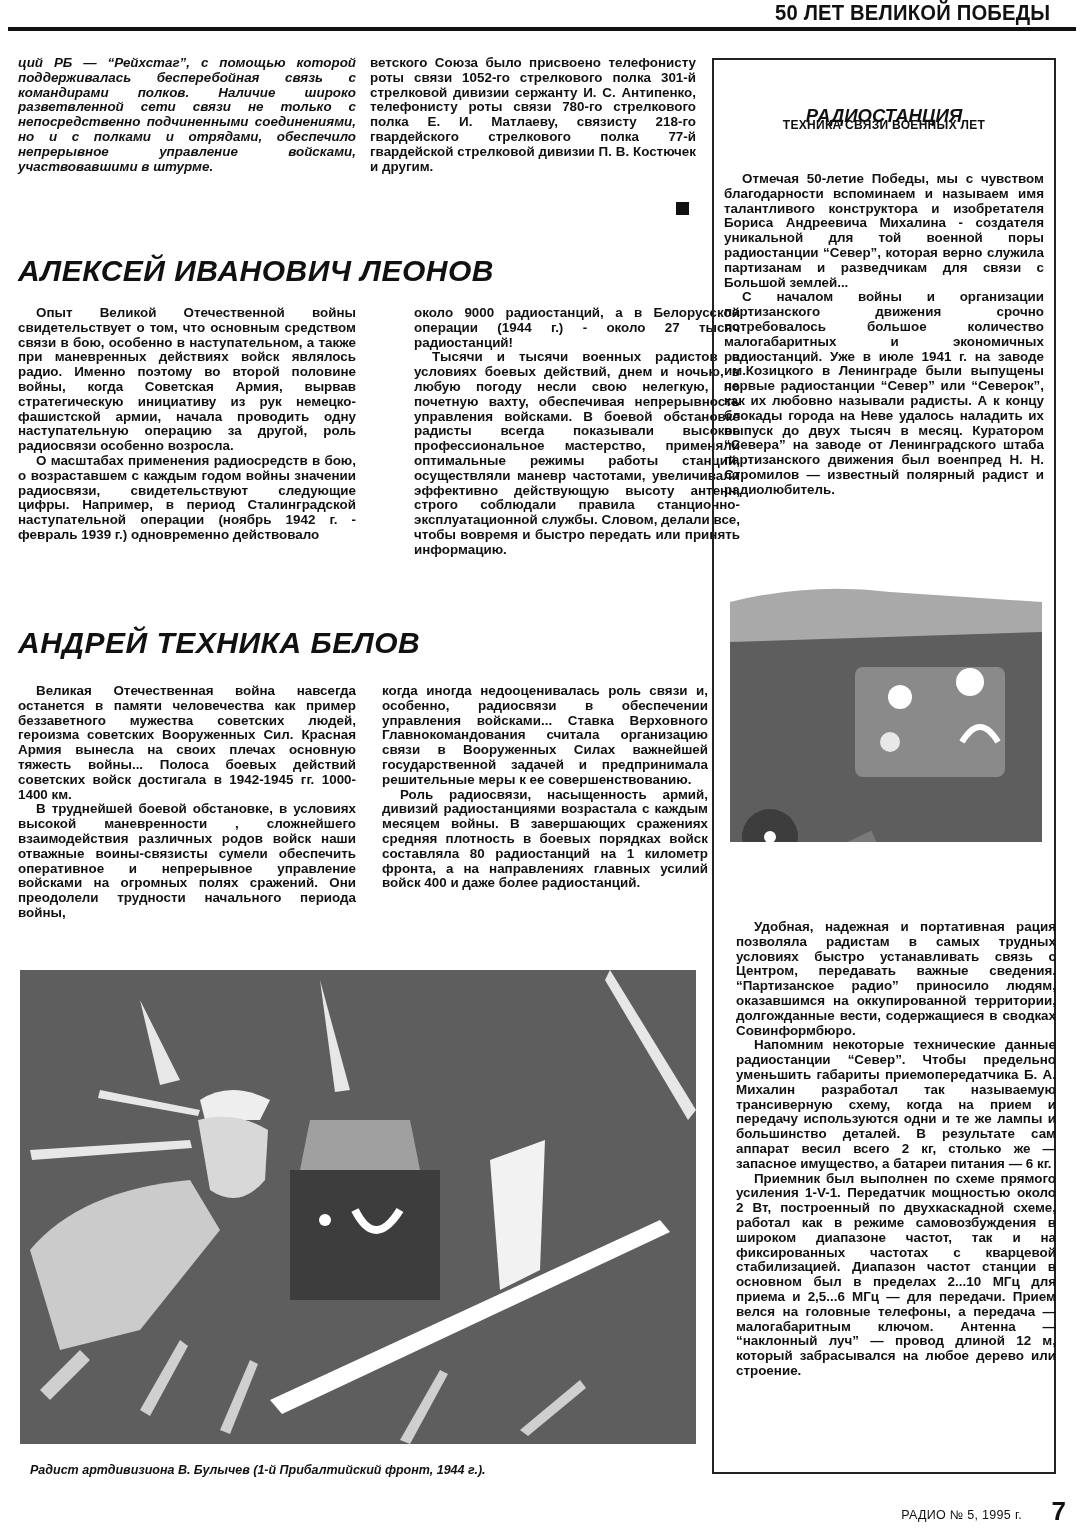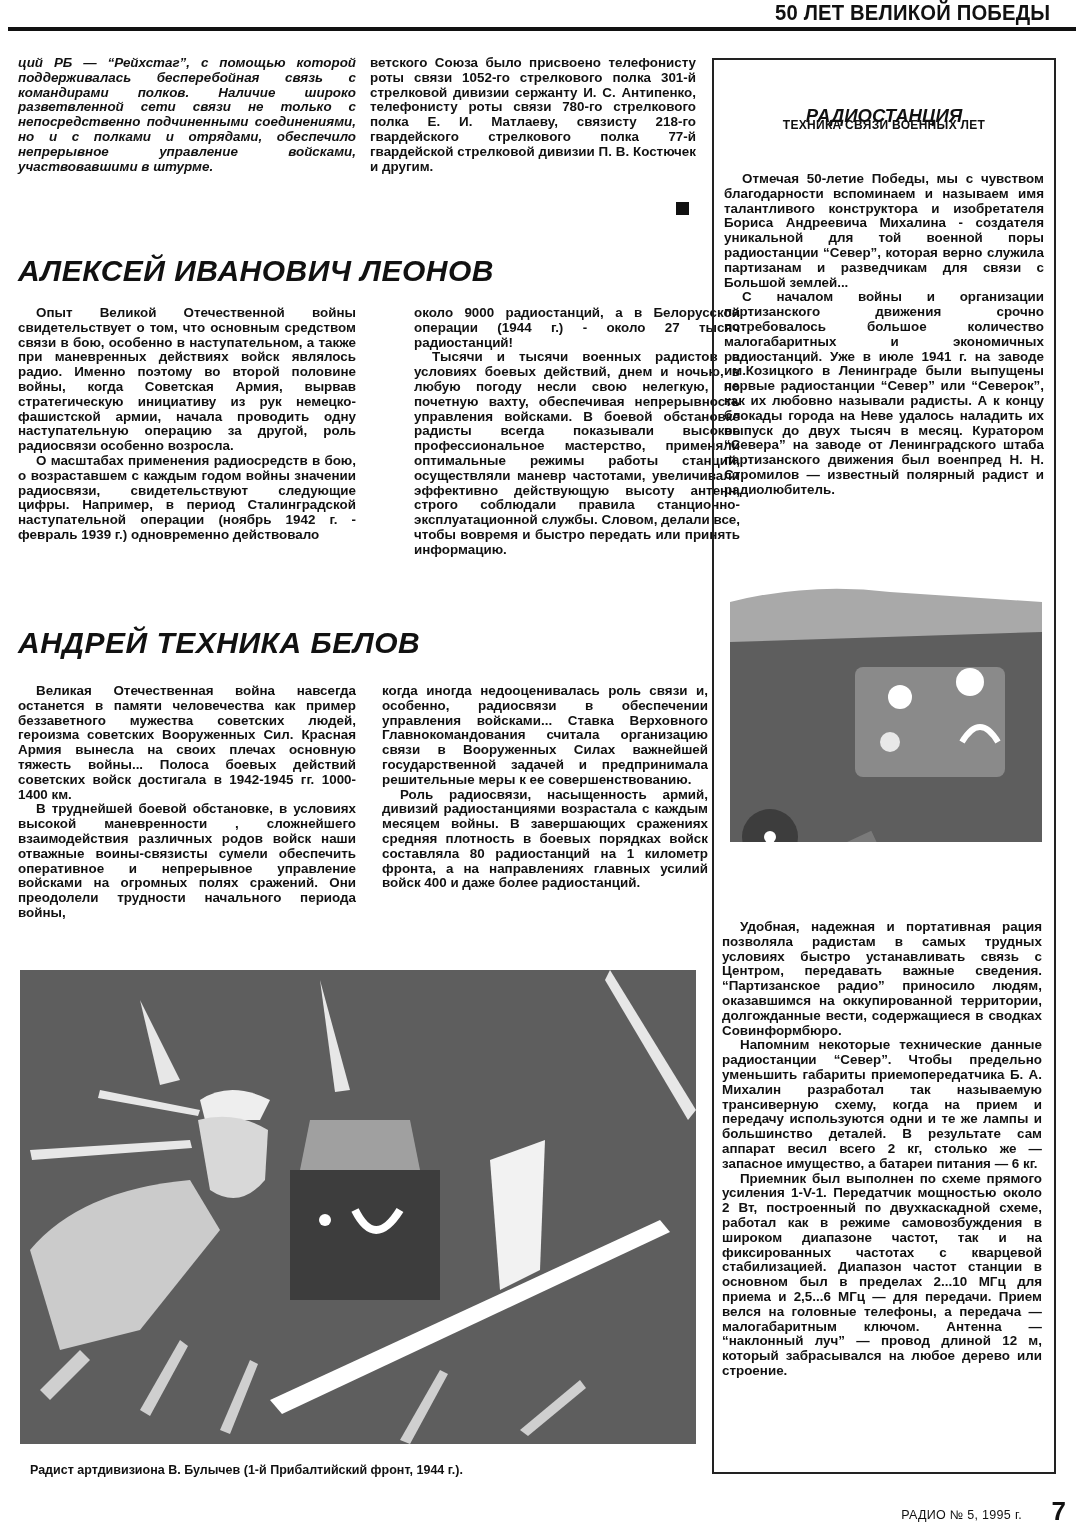--- a/index.html
+++ b/index.html
@@ -38,21 +38,21 @@
   }
   .sidebar-title {
     position: absolute; left: 0; right: 0; top: 44px; text-align: center;
     font-weight: bold; font-style: italic; font-size: 18.5px; line-height: 23px;
   }
   .photo {
     position: absolute; background: #5e5e5e; overflow: hidden;
   }
   .photo svg { width: 100%; height: 100%; display: block; }
   .caption {
-    position: absolute; left: 30px; top: 1463px; font-weight: bold;
+    position: absolute; left: 30px; top: 1463px; font-style: italic; font-weight: bold;
     font-size: 12.5px; white-space: nowrap;
   }
   .footer-pub {
     position: absolute; right: 62px; top: 1508px; font-size: 12.5px; letter-spacing: 0.3px;
   }
   .footer-page {
     position: absolute; right: 18px; top: 1496px; font-weight: bold; font-size: 26px;
   }
 </style>
 </head>
@@ -144,21 +144,21 @@
       <circle cx="170" cy="125" r="12" fill="#ffffff"></circle>
       <circle cx="240" cy="110" r="14" fill="#ffffff"></circle>
       <path d="M232 170 Q250 140 268 170" stroke="#ffffff" stroke-width="6" fill="none"></path>
       <circle cx="160" cy="170" r="10" fill="#ffffff" opacity="0.8"></circle>
       <circle cx="40" cy="265" r="28" fill="#3d3d3d"></circle>
       <circle cx="40" cy="265" r="6" fill="#ffffff"></circle>
       <rect x="90" y="270" width="60" height="28" fill="#7a7a7a" transform="rotate(-25 120 284)"></rect>
       <rect x="0" y="270" width="312" height="32" fill="#ffffff"></rect>
     </svg>
   </div>
-  <div class="col" style="left:8px; top:860px; width:320px;">
+  <div class="col" style="left:22px; top:860px; width:320px;">
     <p>Удобная, надежная и портативная рация позволяла радистам в самых трудных условиях быстро устанавливать связь с Центром, передавать важные сведения. “Партизанское радио” приносило людям, оказавшимся на оккупированной территории, долгожданные вести, содержащиеся в сводках Совинформбюро.</p>
     <p>Напомним некоторые технические данные радиостанции “Север”. Чтобы предельно уменьшить габариты приемопередатчика Б. А. Михалин разработал так называемую трансиверную схему, когда на прием и передачу используются одни и те же лампы и большинство деталей. В результате сам аппарат весил всего 2 кг, столько же — запасное имущество, а батареи питания — 6 кг.</p>
     <p>Приемник был выполнен по схеме прямого усиления 1-V-1. Передатчик мощностью около 2 Вт, построенный по двухкаскадной схеме, работал как в режиме самовозбуждения в широком диапазоне частот, так и на фиксированных частотах с кварцевой стабилизацией. Диапазон частот станции в основном был в пределах 2...10 МГц для приема и 2,5...6 МГц — для передачи. Прием велся на головные телефоны, а передача — малогабаритным ключом. Антенна — “наклонный луч” — провод длиной 12 м, который забрасывался на любое дерево или строение.</p>
   </div>
 </div>
 
 <div class="footer-pub">РАДИО № 5, 1995 г.</div>
 <div class="footer-page">7</div>
 
 </body></html>

